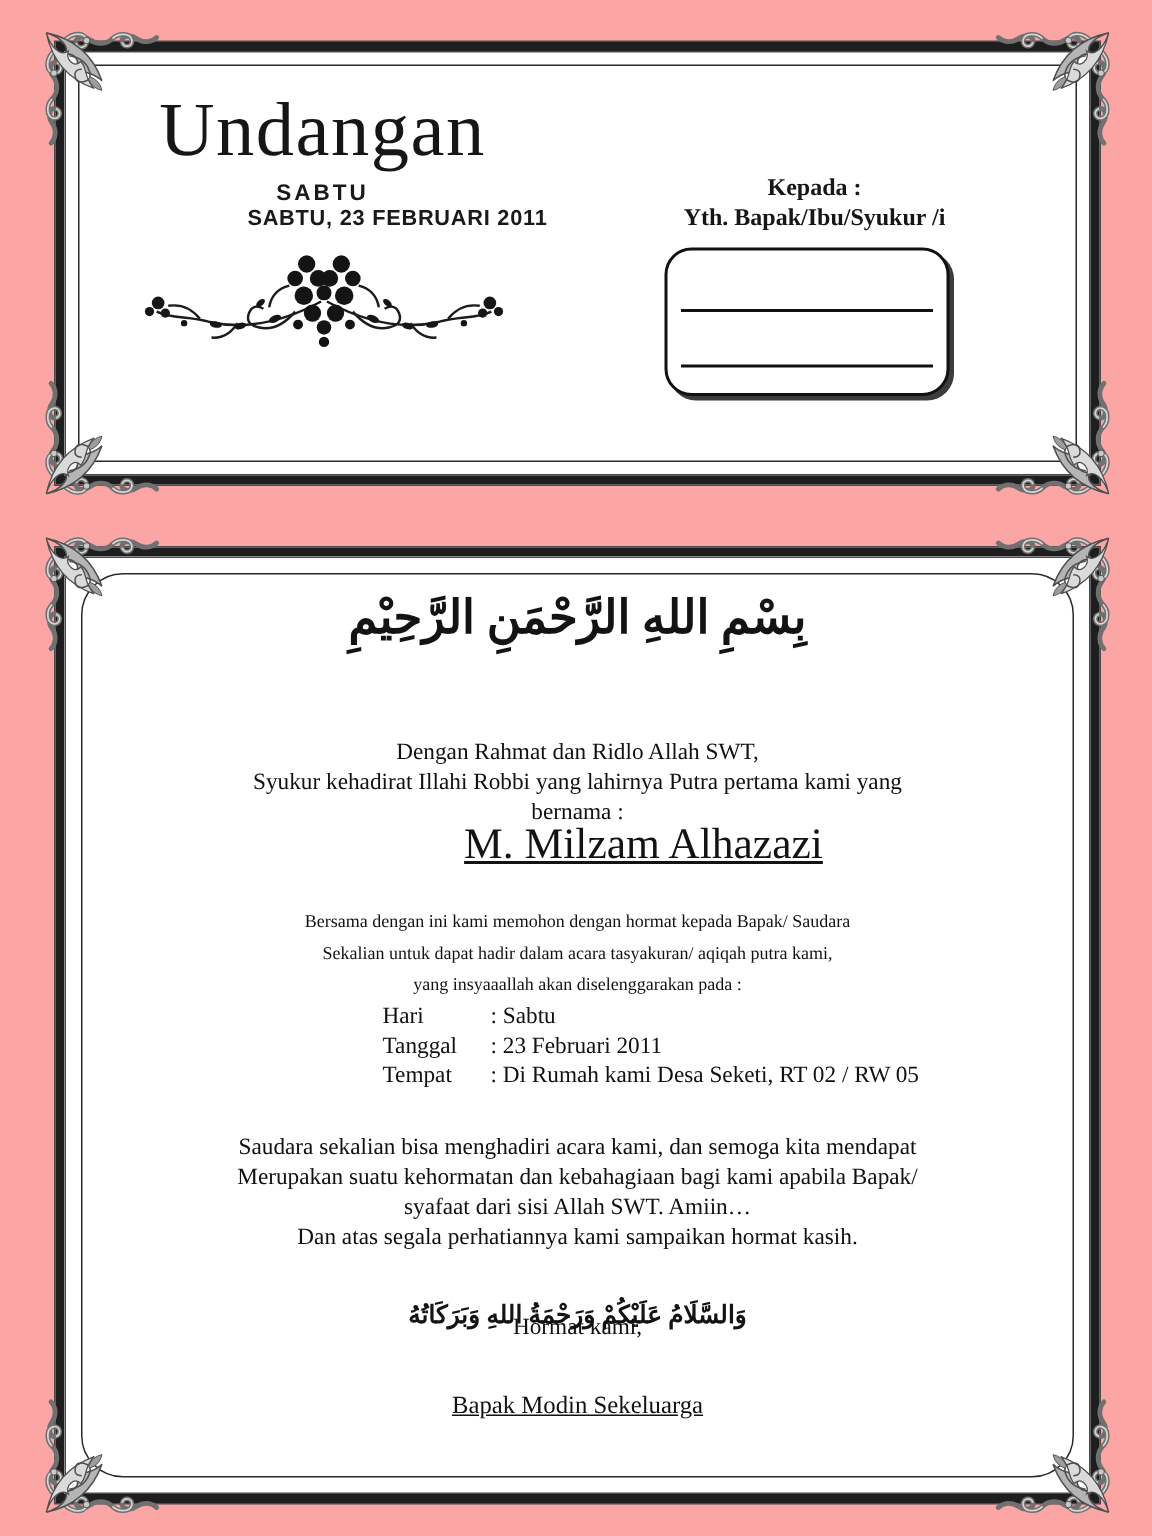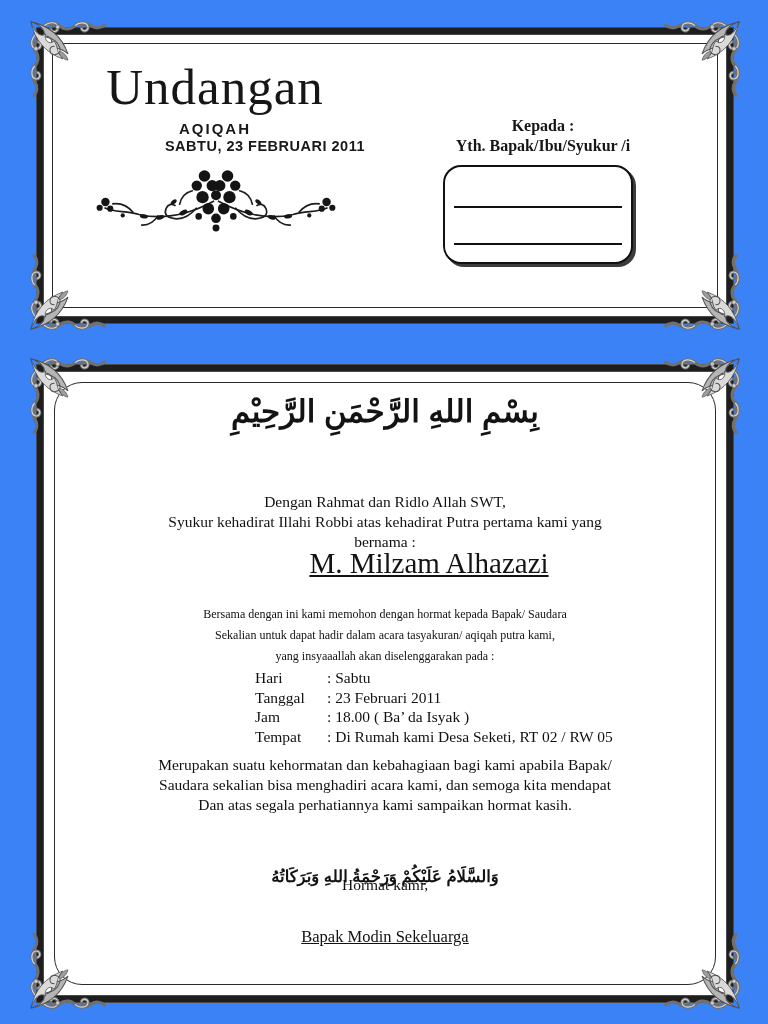--- a/index.html
+++ b/index.html
@@ -1,21 +1,21 @@
 <!DOCTYPE html>
 <html><head>
 <meta charset="utf-8">
 <style>
   * { margin: 0; padding: 0; box-sizing: border-box; }
   html, body { background: #ffffff; }
   .page {
     position: relative;
     width: 768px;
     height: 1024px;
-    background: #3b82f6;
+    background: #fca5a5;
     font-family: "Liberation Serif", serif;
     color: #111;
     overflow: hidden;
   }
 
   
   .card {
     position: absolute;
     left: 37px;
     width: 696px;
@@ -101,21 +101,21 @@
   .name-box .writeline {
     position: absolute;
     left: 9px; right: 9px;
     border-top: 2px solid #111;
   }
   .writeline.l1 { top: 39px; }
   .writeline.l2 { top: 76px; }
 
   
   .arabic {
-    font-family: Liberation Sans, sans-serif;
+    font-family: Liberation Serif, serif;
     direction: rtl;
     text-align: center;
     color: #131313;
   }
   .bismillah {
     position: absolute;
     left: 0; top: 22px; width: 100%;
     font-size: 31px;
     font-weight: bold;
   }
@@ -238,21 +238,21 @@
         <use href="#corner-flourish"></use>
       </svg>
     <svg class="corner bl">
         <use href="#corner-flourish"></use>
       </svg>
     <svg class="corner br">
         <use href="#corner-flourish"></use>
       </svg>
 
     <h1 class="front-title">Undangan</h1>
-    <div class="front-subtitle">AQIQAH</div>
+    <div class="front-subtitle">SABTU</div>
     <div class="front-dateline">SABTU, 23 FEBRUARI 2011</div>
 
     <svg class="floral" viewBox="0 0 260 80">
       <use href="#half-vine"></use>
       <use href="#half-vine" transform="translate(260,0) scale(-1,1)"></use>
 
       <g fill="#141414">
         <circle cx="118" cy="14" r="6"></circle>
           <circle cx="142" cy="14" r="6"></circle>
         <circle cx="110" cy="24" r="5.4"></circle>
@@ -294,21 +294,21 @@
         <use href="#corner-flourish"></use>
       </svg>
     <svg class="corner br">
         <use href="#corner-flourish"></use>
       </svg>
 
     <div class="arabic bismillah">بِسْمِ اللهِ الرَّحْمَنِ الرَّحِيْمِ</div>
 
     <div class="opening">
       <div class="cline">Dengan Rahmat dan Ridlo Allah SWT,</div>
-      <div class="cline">Syukur kehadirat Illahi Robbi atas kehadirat Putra pertama kami yang</div>
+      <div class="cline">Syukur kehadirat Illahi Robbi yang lahirnya Putra pertama kami yang</div>
       <div class="cline">bernama :</div>
     </div>
 
     <div class="big-name">M. Milzam Alhazazi</div>
 
     <div class="invite">
       <div class="cline">Bersama dengan ini kami memohon dengan hormat kepada Bapak/ Saudara</div>
       <div class="cline">Sekalian untuk dapat hadir dalam acara tasyakuran/ aqiqah putra kami,</div>
       <div class="cline">yang insyaaallah akan diselenggarakan pada :</div>
     </div>
@@ -316,32 +316,29 @@
     <div class="details">
       <div class="drow">
         <span class="dlabel">Hari</span>
         <span class="dvalue">: Sabtu</span>
       </div>
       <div class="drow">
         <span class="dlabel">Tanggal</span>
         <span class="dvalue">: 23 Februari 2011</span>
       </div>
       <div class="drow">
-        <span class="dlabel">Jam</span>
-        <span class="dvalue">: 18.00 ( Ba’ da Isyak )</span>
-      </div>
-      <div class="drow">
         <span class="dlabel">Tempat</span>
         <span class="dvalue">: Di Rumah kami Desa Seketi, RT 02 / RW 05</span>
       </div>
     </div>
 
     <div class="closing">
+      <div class="cline">Saudara sekalian bisa menghadiri acara kami, dan semoga kita mendapat</div>
       <div class="cline">Merupakan suatu kehormatan dan kebahagiaan bagi kami apabila Bapak/</div>
-      <div class="cline">Saudara sekalian bisa menghadiri acara kami, dan semoga kita mendapat</div>
+      <div class="cline">syafaat dari sisi Allah SWT. Amiin…</div>
       <div class="cline">Dan atas segala perhatiannya kami sampaikan hormat kasih.</div>
     </div>
 
     <div class="arabic salam-close">وَالسَّلَامُ عَلَيْكُمْ وَرَحْمَةُ اللهِ وَبَرَكَاتُهُ</div>
 
     <div class="regards">Hormat kami,</div>
 
     <div class="signature">Bapak Modin Sekeluarga</div>
   </section>
 

